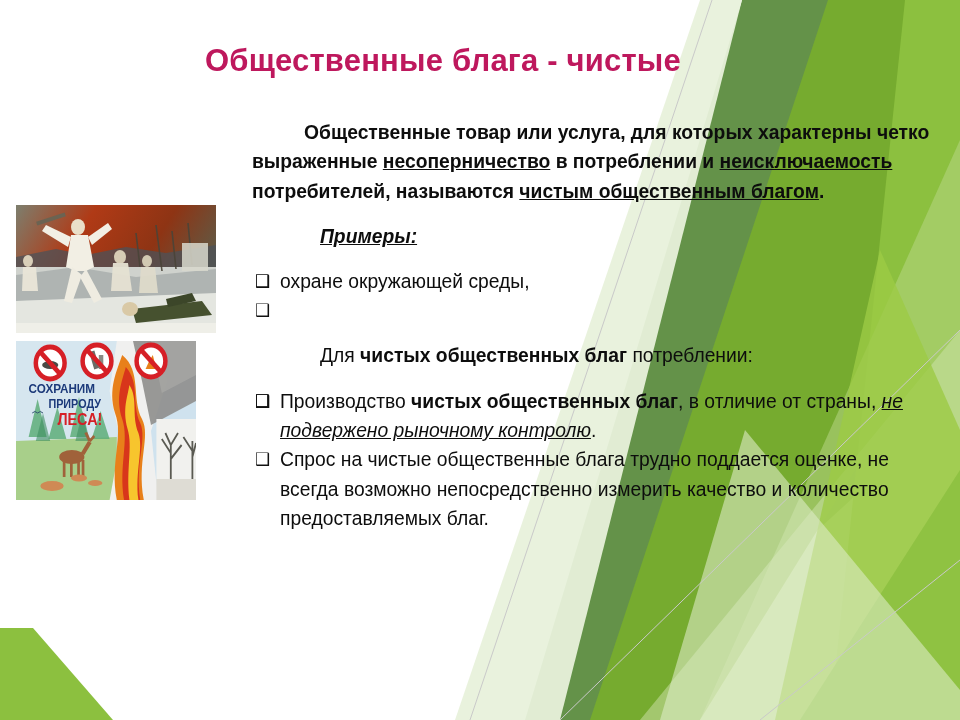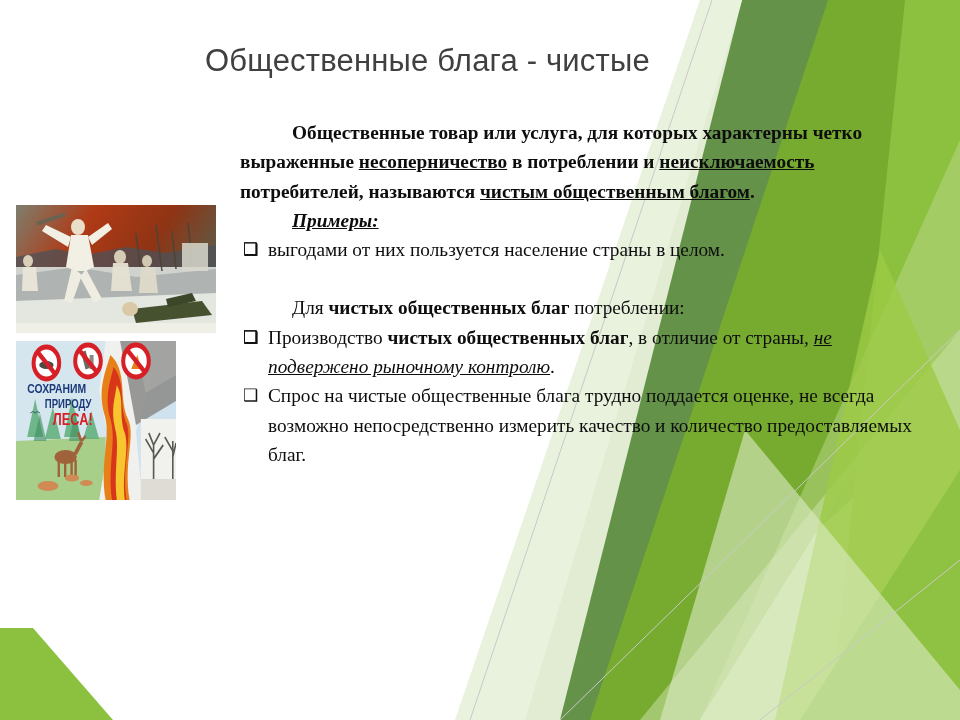--- a/index.html
+++ b/index.html
@@ -18,46 +18,45 @@
   
   .bg-layer{position:absolute;left:0;top:0;width:960px;height:720px;pointer-events:none;}
   .bg-layer svg{display:block;}
 
   
   #title{
     position:absolute;
     left:205px;top:44px;
     width:600px;
     font-size:31px;
-    font-weight:normal;
-    color:#404040;
+    font-weight:bold;
+    color:#be185d;
     letter-spacing:0.2px;
     line-height:1.1;
     white-space:nowrap;
   }
 
   
   .pic{position:absolute;overflow:hidden;background:#cfcfc8;}
   #pic-war{left:16px;top:205px;width:200px;height:128px;}
-  #pic-forest{left:16px;top:341px;width:160px;height:159px;}
+  #pic-forest{left:16px;top:341px;width:180px;height:159px;}
   .pic svg{display:block;width:100%;height:100%;}
 
   
   #body-text{
     position:absolute;
-    left:240px;top:118px;
+    left:252px;top:118px;
     width:690px;
     color:#0d0d0d;
     font-size:19.3px;
     line-height:29.3px;
-    font-family:Liberation Serif, serif;
   }
   .para{margin:0;}
   .para-bold{font-weight:bold;text-indent:52px;}
-  .hdr-line{text-indent:52px;margin:0;}
+  .hdr-line{text-indent:52px;margin:16px;}
   .u{text-decoration:underline;}
   .b{font-weight:bold;}
   .iu{font-style:italic;text-decoration:underline;}
   .biu{font-weight:bold;font-style:italic;text-decoration:underline;}
 
   ul.bl{list-style:none;margin:0;padding:0;}
   ul.bl li{
     position:relative;
     padding-left:28px;
     margin:0;
@@ -237,22 +236,22 @@
   </div>
 
   <div id="body-text">
 
     <p class="para para-bold"><span>Общественные товар или услуга, для которых характерны четко выраженные </span><span class="u">несоперничество</span><span> в потреблении и </span><span class="u">неисключаемость</span><span> потребителей, называются </span><span class="u">чистым общественным благом</span><span>.</span></p>
 
     <p class="hdr-line"><span class="biu">Примеры:</span></p>
 
     <ul class="bl">
       <li><span class="mk">❑</span></li>
-      <li><span class="mk">❑</span></li>
-      <li><span class="mk">❑</span><span>выгодами от них пользуется население страны в целом.</span></li>
+      <li><span class="mk">❑</span><span>охране окружающей среды,</span></li>
+      <li><span class="mk">❑</span></li>
     </ul>
 
     <div class="gap-sm"></div>
 
     <p class="hdr-line"><span>Для </span><span class="b">чистых общественных благ</span><span> потреблении:</span></p>
 
     <ul class="bl">
       <li><span class="mk">❑</span></li>
       <li><span class="mk">❑</span></li>
       <li><span class="mk">❑</span></li>

